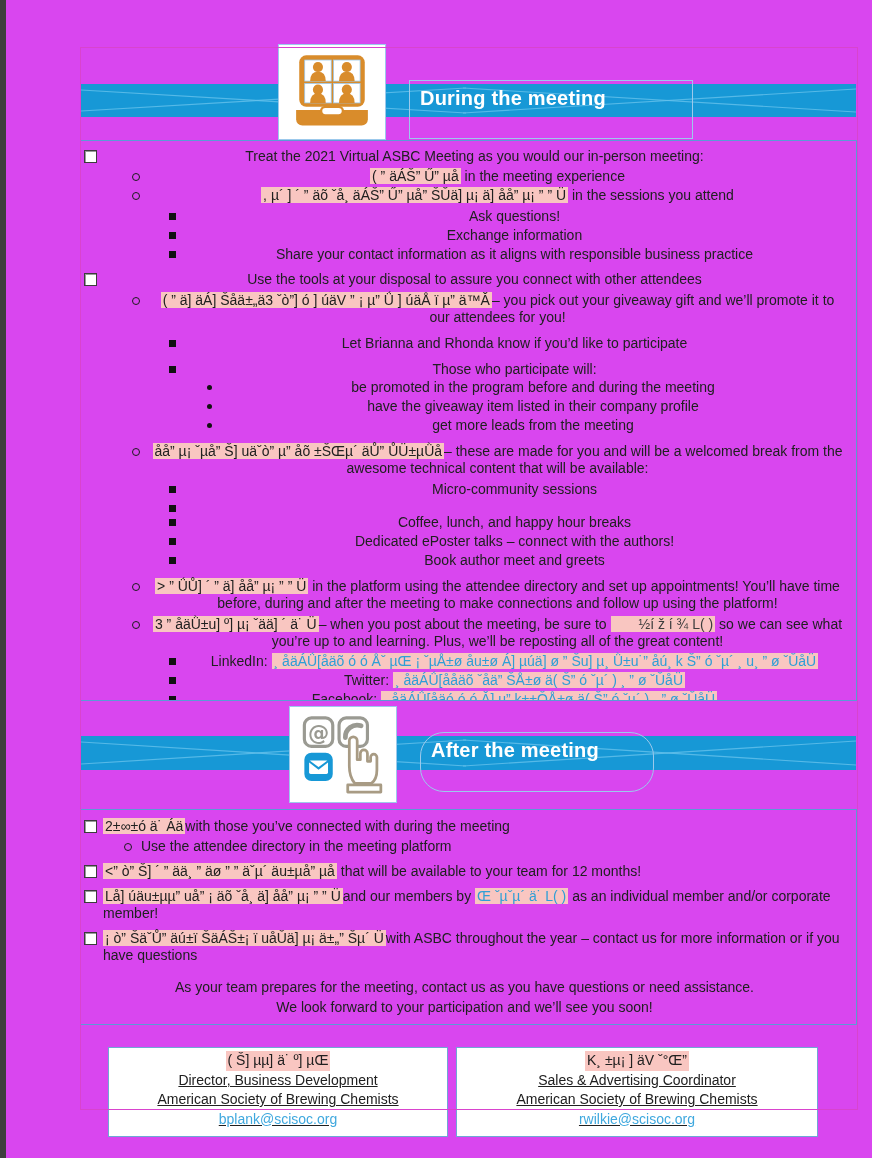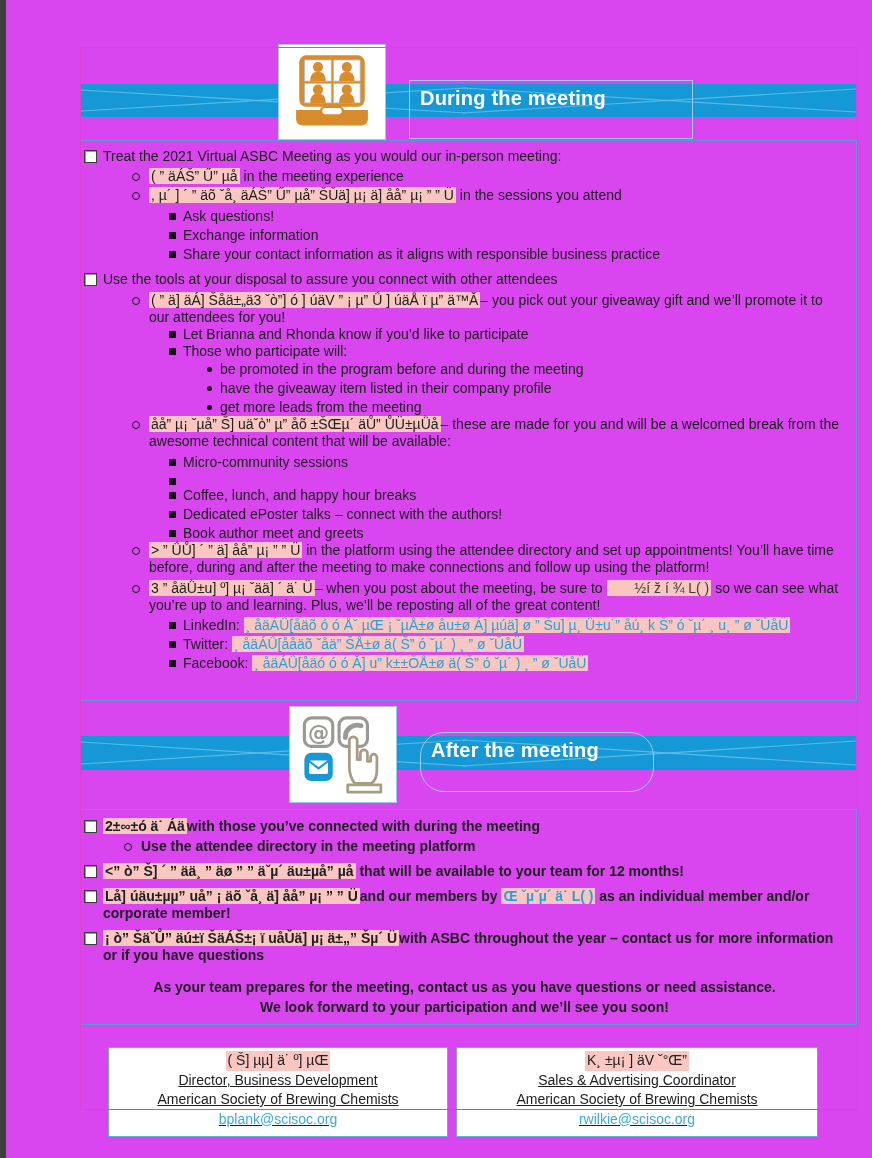--- a/index.html
+++ b/index.html
@@ -10,41 +10,41 @@
                border:1px solid #d943ce;z-index:9;pointer-events:none;}
   .banner{position:absolute;left:81px;width:775px;height:33px;background:#1798d6;}
   .banner svg{position:absolute;left:0;top:0;}
   .icon-box{position:absolute;background:#fff;border:1px solid #9cc9ec;z-index:3;
             display:flex;align-items:center;justify-content:center;}
   .title-box{position:absolute;border:1px solid #9cc9ec;z-index:4;}
   .title-box .tt{display:block;padding:1px 0 0 10px;font-size:20px;font-weight:bold;
                  color:#fff;line-height:32px;letter-spacing:.2px;}
   .sec{position:absolute;left:80px;width:777px;border:1px solid #5b9bd5;
        box-sizing:border-box;overflow:hidden;z-index:2;}
-  .sec1{top:140px;height:561px;padding:5px 10px 0 2px;}
-  .sec2{top:809px;height:216px;padding:6px 10px 0 2px;font-weight:bold;}
+  .sec1{top:140px;height:561px;padding:5px 10px 0 2px;text-align:center;}
+  .sec2{top:809px;height:216px;padding:6px 10px 0 2px;}
   .row{display:flex;align-items:flex-start;margin-top:2px;}
   .t{flex:1;}
   
   .cb{flex:0 0 auto;width:11px;height:11px;border:1px solid #3c3c3c;background:#fff;
       box-shadow:inset 1px 1px 0 #9a9a9a;margin:2px 6px 0 1px;}
   .ob{flex:0 0 auto;width:6px;height:6px;border:1.4px solid #1c1c1c;border-radius:50%;
       margin:5px 9px 0 0;}
   .sqb{flex:0 0 auto;width:7px;height:7px;background:#111;margin:5px 7px 0 0;}
   .dot{flex:0 0 auto;width:5px;height:5px;background:#111;border-radius:50%;margin:6px 8px 0 0;}
   
   .l2{padding-left:49px;}
   .l3{padding-left:86px;}
   .l4{padding-left:124px;}
   .l2b{padding-left:41px;} 
   
   .hl{background:#f9c6c1;padding:0 2px;}
   .hl.link{color:#2e9fd6;}
   .hl.dark{color:#3d3d3d;padding-left:28px;}
-  .mt4{margin-top:4px;}.mt6{margin-top:0;}.mt8{margin-top:8px;}.mt3{margin-top:3px;}
+  .mt4{margin-top:4px;}.mt6{margin-top:9px;}.mt8{margin-top:8px;}.mt3{margin-top:3px;}
   .mt1{margin-top:1px;}
   .center-note{ text-align:center;margin-top:13px;line-height:20px;}
   
   .ftable{position:absolute;left:108px;top:1047px;width:710px;height:90px;display:flex;z-index:4;text-decoration:underline;}
   .fcell{box-sizing:border-box;border:1px solid #6fa8d4;background:#fff;height:90px;
          text-align:center;padding-top:3px;line-height:19.5px;}
   .fcell.left{width:340px;}
   .fgap{width:8px;}
   .fcell.right{width:362px;}
   .fname{display:inline-block;}

